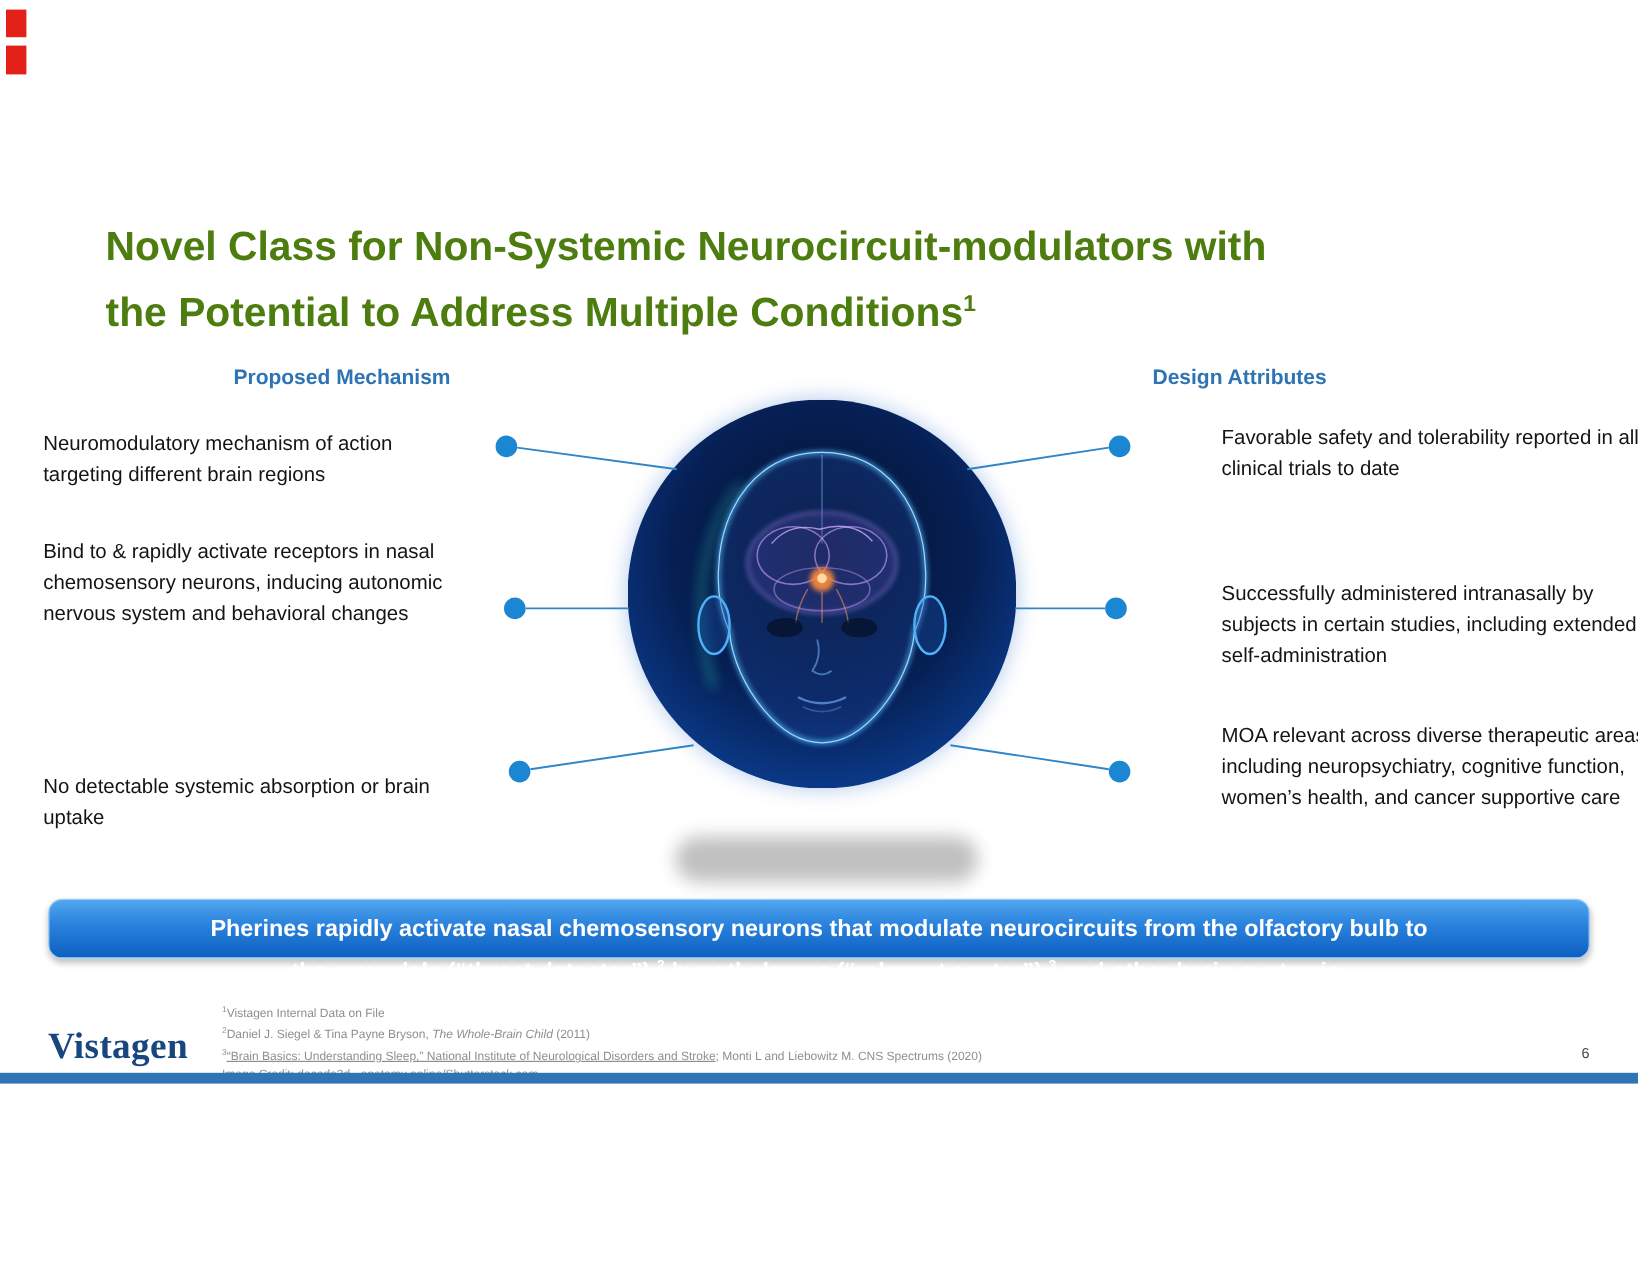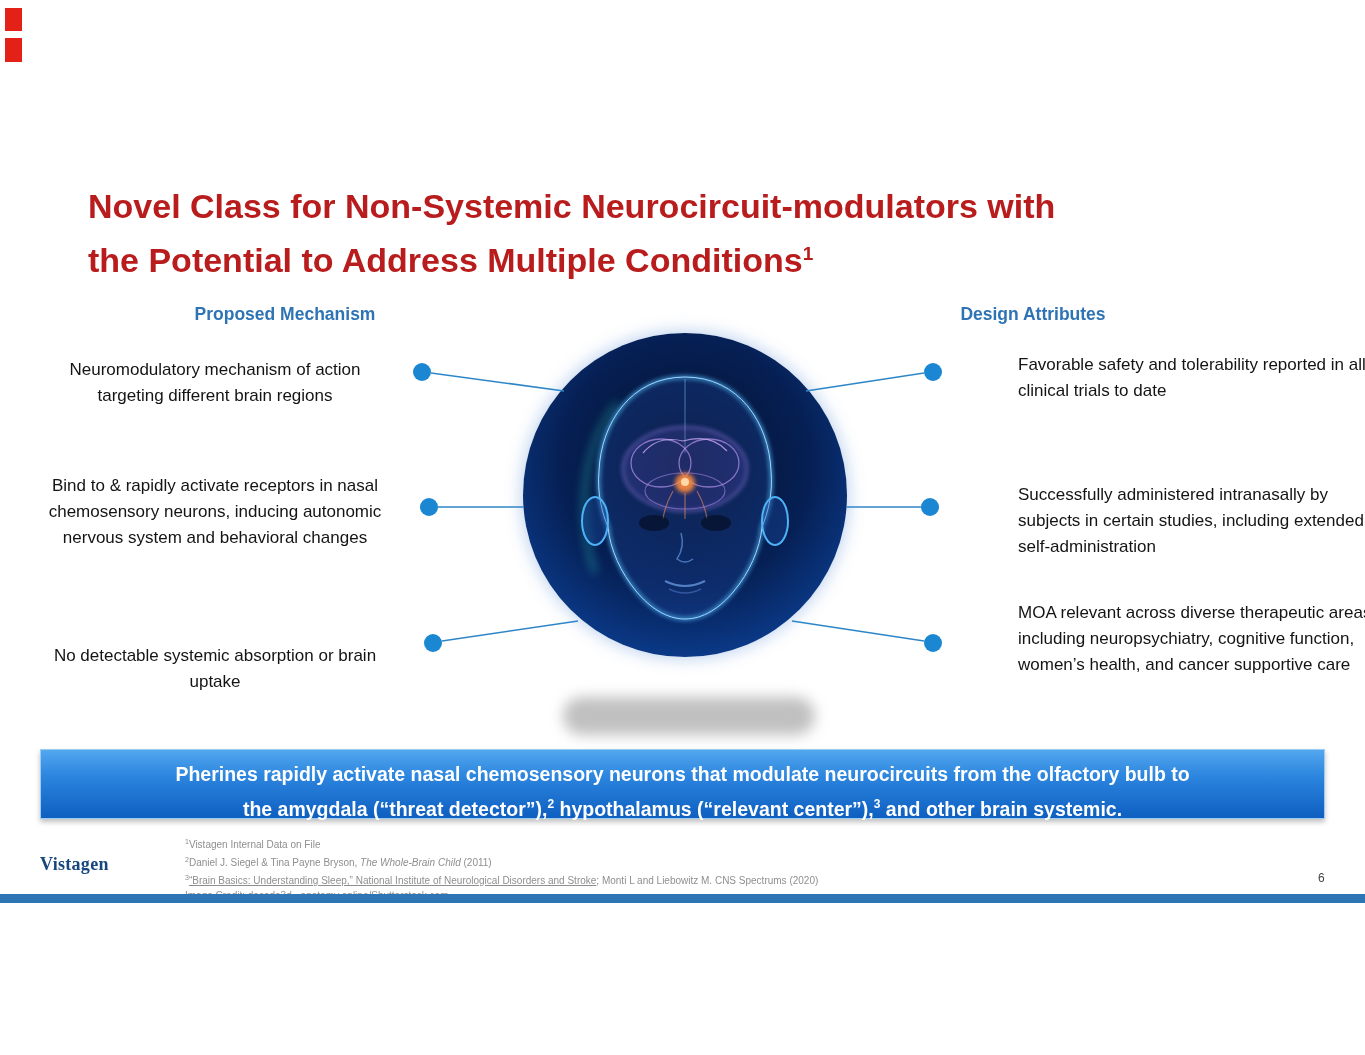--- a/index.html
+++ b/index.html
@@ -4,50 +4,50 @@
 <style>
   * { margin:0; padding:0; box-sizing:border-box; }
   html,body { background:#ffffff; }
   body { font-family:"Liberation Sans", sans-serif; }
   .slide { position:relative; width:1365px; height:1055px; background:#ffffff; overflow:hidden; }
 
   .marker { position:absolute; background:#E32119; }
   .marker.m1 { left:5px; top:8px; width:17px; height:23px; }
   .marker.m2 { left:5px; top:38px; width:17px; height:24px; }
 
-  .title { position:absolute; left:88px; top:182px; width:1240px; font-size:34px; font-weight:700; color:#b91c1c; line-height:48px; }
+  .title { position:absolute; left:88px; top:182px; width:1240px; font-size:34px; font-weight:700; color:#4d7c0f; line-height:48px; }
   .title sup { font-size:19px; }
 
   .col-header { position:absolute; top:304px; font-size:17.5px; font-weight:600; color:#2E74B5; text-align:center; }
   .col-header.left  { left:120px; width:330px; }
   .col-header.right { left:873px; width:320px; }
 
-  .mech-item { position:absolute; left:36px; width:358px; text-align:center; font-size:17px; color:#141414; line-height:26px; }
+  .mech-item { position:absolute; left:36px; width:358px; text-align:left; font-size:17px; color:#141414; line-height:26px; }
   .mech-item.i1 { top:357px; }
-  .mech-item.i2 { top:473px; }
+  .mech-item.i2 { top:447px; }
   .mech-item.i3 { top:643px; }
 
   .attr-item { position:absolute; left:1018px; width:362px; text-align:left; font-size:17px; color:#141414; line-height:26px; }
   .attr-item.i1 { top:352px; }
   .attr-item.i2 { top:469px;margin-top:13px; }
   .attr-item.i3 { top:600px; }
 
   .head-wrap { position:absolute; left:523px; top:333px; width:324px; height:324px; border-radius:50%; overflow:hidden; box-shadow:0 0 18px rgba(30,100,200,0.35); }
 
   .connectors { position:absolute; left:0; top:0; width:1365px; height:1055px; pointer-events:none; }
 
   .blur-blob { position:absolute; left:563px; top:697px; width:252px; height:38px; background:#8d8d8d; opacity:.55; border-radius:19px; filter:blur(7px); }
 
-  .banner { position:absolute; left:40px; top:749px; width:1285px; height:70px; border-radius:0;
+  .banner { position:absolute; left:40px; top:749px; width:1285px; height:50px; border-radius:12px;
     background:linear-gradient(180deg,#52A7EE 0%, #2B84DE 40%, #0E5FC0 100%);
     border:1px solid #9CCBF4; box-shadow:0 3px 5px rgba(0,0,0,.25);
     color:#ffffff; font-weight:700; font-size:19.5px; text-align:center; padding-top:9px; line-height:30px; }
   .banner sup { font-size:12px; }
 
-  .logo { position:absolute; left:40px; top:854px; font-family:"Liberation Serif", serif; font-size:18px; font-weight:700; color:#17477E; letter-spacing:.3px; }
+  .logo { position:absolute; left:40px; top:854px; font-family:"Liberation Serif", serif; font-size:31px; font-weight:700; color:#17477E; letter-spacing:.3px; }
 
   .footnotes { position:absolute; left:185px; top:835px; width:900px; font-size:10px; color:#8f8f8f; line-height:14.6px; }
   .footnotes sup { font-size:7px; }
   .fn-italic { font-style:italic; }
   .fn-link { text-decoration:underline; }
 
   .page-num { position:absolute; left:1318px; top:871px; font-size:12px; color:#444444; }
 
   .bottom-bar { position:absolute; left:0; top:894px; width:1365px; height:9px; background:#2E75B6; }
 </style>

